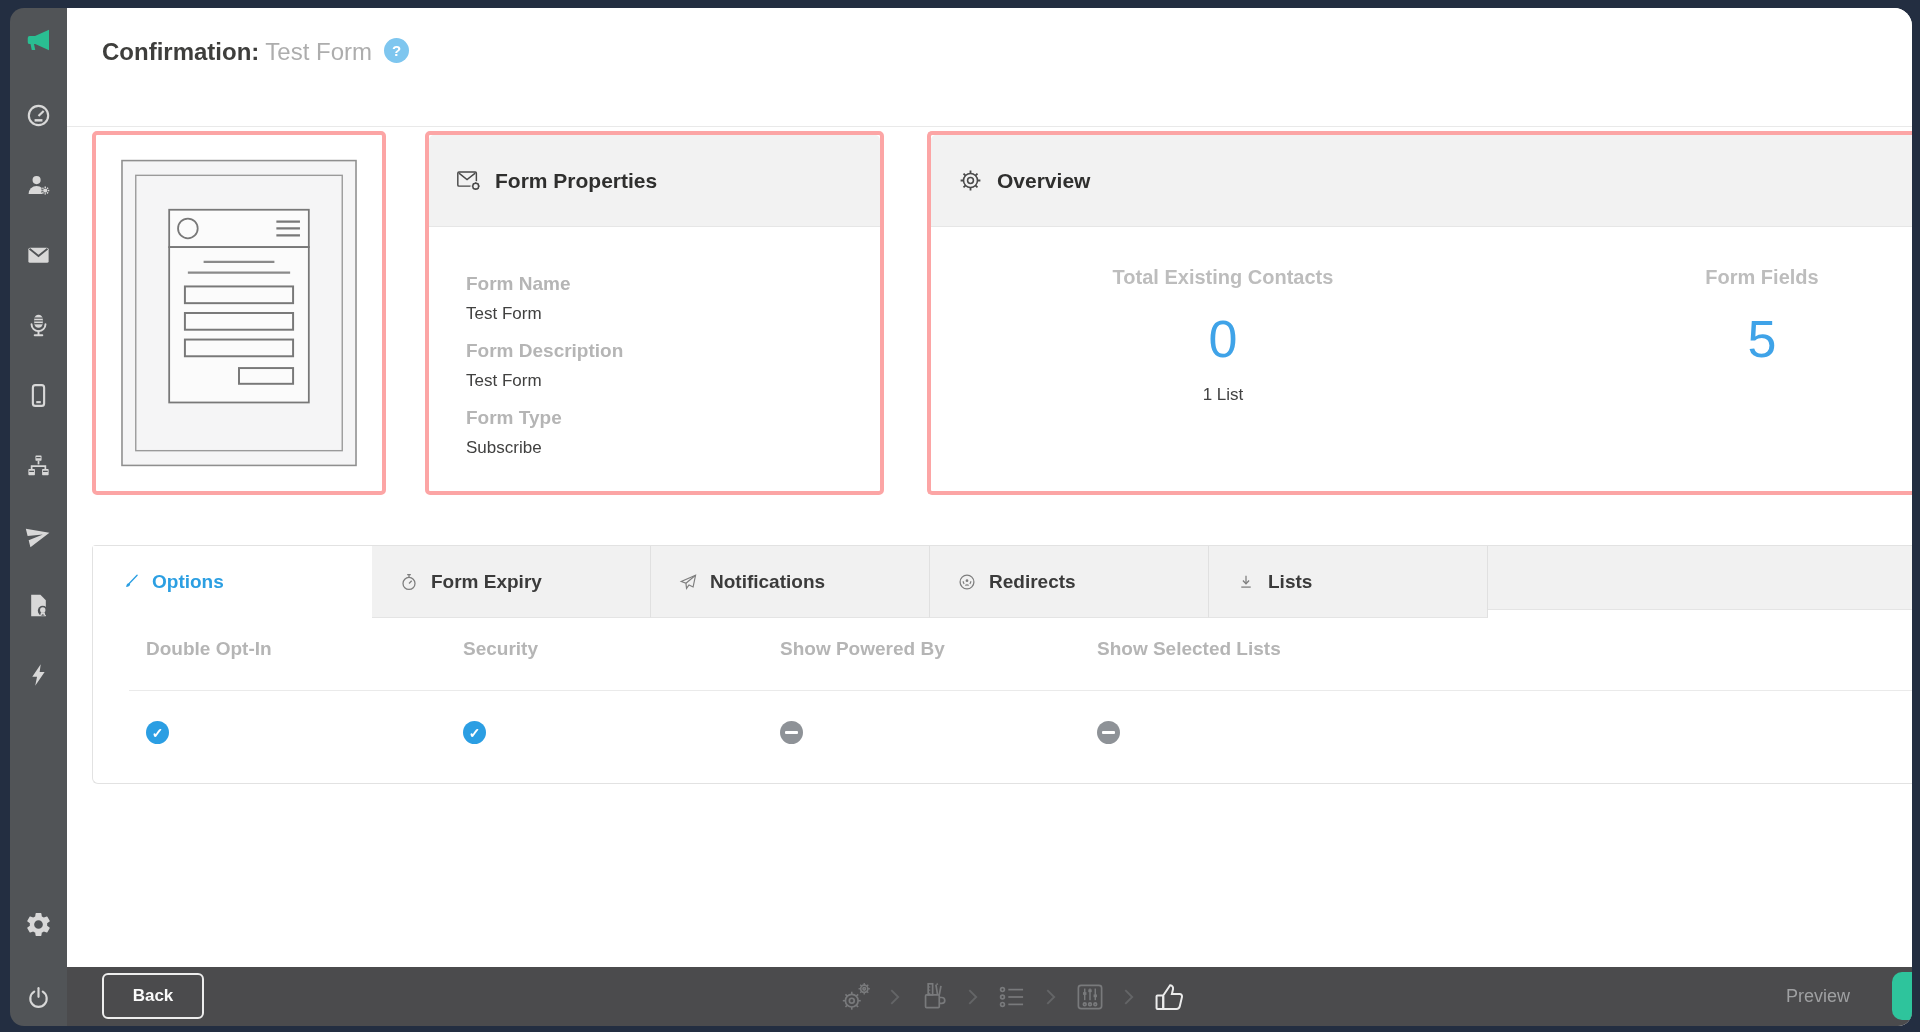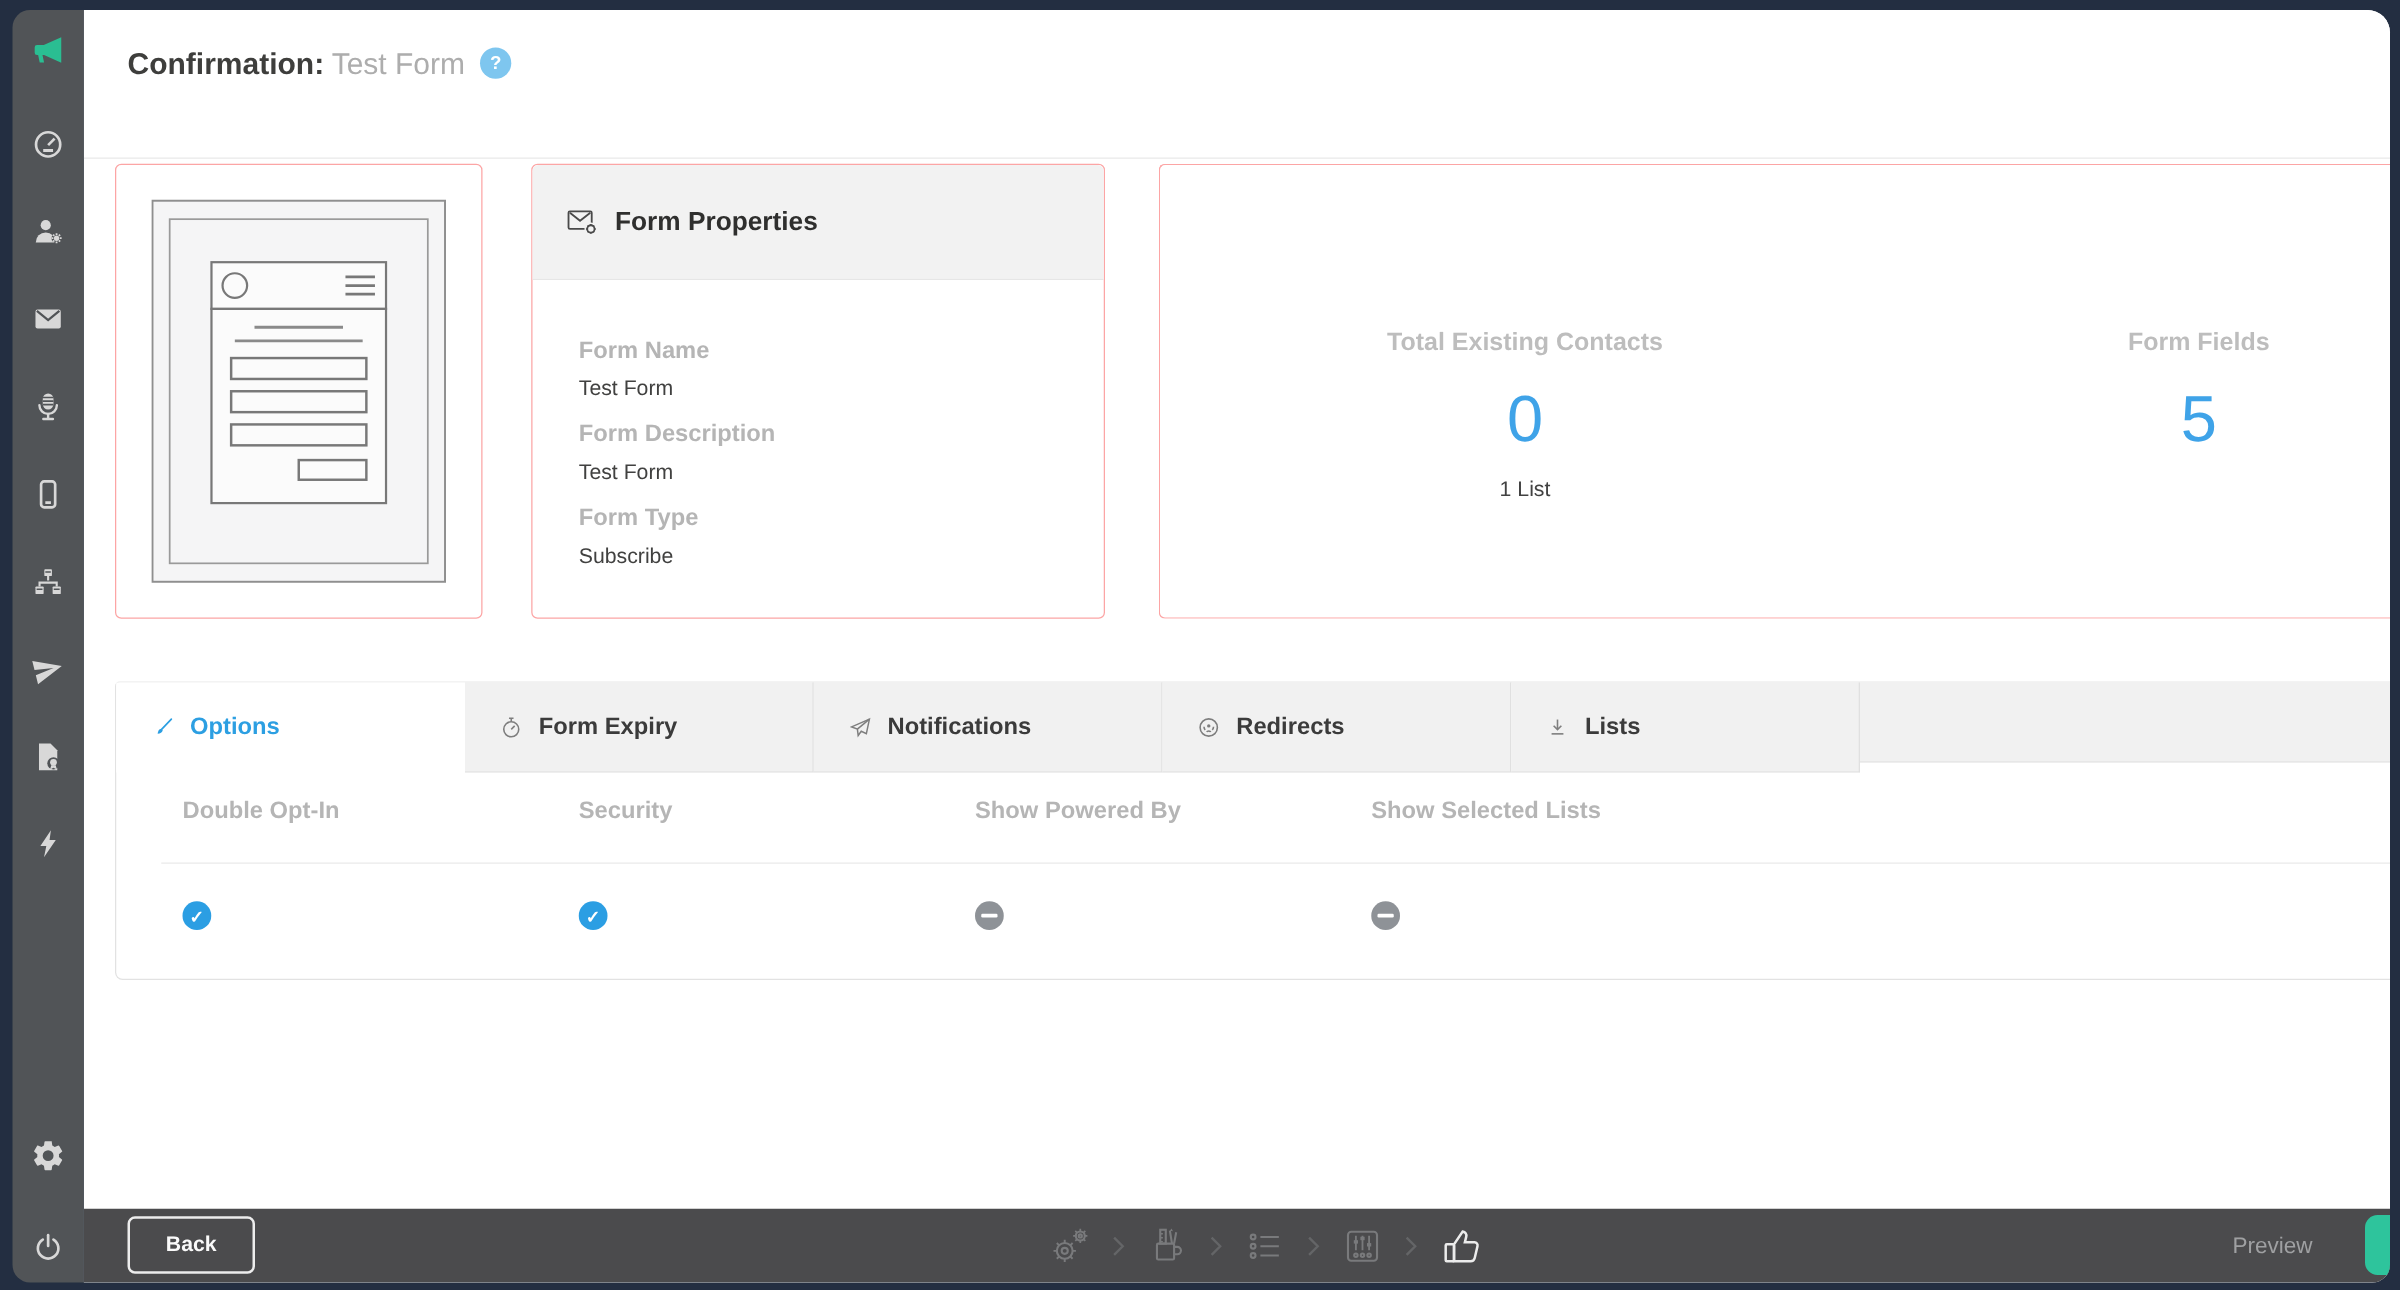--- a/index.html
+++ b/index.html
@@ -28,21 +28,21 @@
   }
   
   .page-header{position:absolute;left:0;top:0;right:0;height:118px;border-bottom:1px solid #E9E9E9;background:#fff;}
   .page-title{position:absolute;left:35px;top:30px;font-size:24px;margin:0;font-weight:700;color:#3E3E3C;display:flex;gap:6px;}
   .title-light{font-weight:400;color:#ADADAD;}
   .help-badge{
     width:25px;height:25px;border-radius:50%;background:#7EC6EF;color:#fff;
     font-size:15px;font-weight:700;display:inline-flex;align-items:center;justify-content:center;margin-left:6px;cursor:pointer;
   }
   
-  .card{position:absolute;top:123px;height:364px;background:#fff;border:1px solid #fca5a5;border-radius:5px;box-sizing:border-box;}
+  .card{position:absolute;top:123px;height:364px;background:#fff;border:4px solid #fca5a5;border-radius:5px;box-sizing:border-box;}
   .card-thumb{left:25px;width:294px;display:flex;align-items:center;justify-content:center;}
   .card-props{left:358px;width:459px;}
   .card-overview{left:860px;right:0;border-right:none;border-radius:5px 0 0 5px;}
   .card-head{
     height:92px;background:#F2F2F2;border-bottom:1px solid #E6E6E6;border-radius:5px 5px 0 0;
     display:flex;align-items:center;gap:13px;padding-left:26px;box-sizing:border-box;color:#4A4A4A;
   }
   .card-overview .card-head{border-top-right-radius:0;}
   .card-title{font-size:21px;font-weight:700;color:#2F2F2E;}
   .fp-body{padding:30px 0 0 37px;}
@@ -275,20 +275,39 @@
       <div class="fp-label">Form Name</div>
       <div class="fp-value">Test Form</div>
       <div class="fp-label">Form Description</div>
       <div class="fp-value">Test Form</div>
       <div class="fp-label">Form Type</div>
       <div class="fp-value">Subscribe</div>
     </div>
   </div>
 
   <div class="card card-overview">
+    <div class="card-head">
+      <span>
+        <svg width="27" height="27" viewBox="0 0 24 24" fill="none" stroke="#4A4A4A" stroke-width="1.4">
+            <circle cx="12" cy="12" r="6.2"></circle>
+            <circle cx="12" cy="12" r="2.6"></circle>
+            <g stroke-width="1.6">
+              <line x1="12" y1="3.2" x2="12" y2="5.8"></line>
+              <line x1="12" y1="18.2" x2="12" y2="20.8"></line>
+              <line x1="3.2" y1="12" x2="5.8" y2="12"></line>
+              <line x1="18.2" y1="12" x2="20.8" y2="12"></line>
+              <line x1="5.8" y1="5.8" x2="7.6" y2="7.6"></line>
+              <line x1="16.4" y1="16.4" x2="18.2" y2="18.2"></line>
+              <line x1="18.2" y1="5.8" x2="16.4" y2="7.6"></line>
+              <line x1="7.6" y1="16.4" x2="5.8" y2="18.2"></line>
+            </g>
+          </svg>
+      </span>
+      <span class="card-title">Overview</span>
+    </div>
     <div class="stat stat-1">
       <div class="stat-label">Total Existing Contacts</div>
       <div class="stat-value">0</div>
       <div class="stat-sub">1 List</div>
     </div>
     <div class="stat stat-2">
       <div class="stat-label">Form Fields</div>
       <div class="stat-value">5</div>
       <div class="stat-sub"></div>
     </div>

